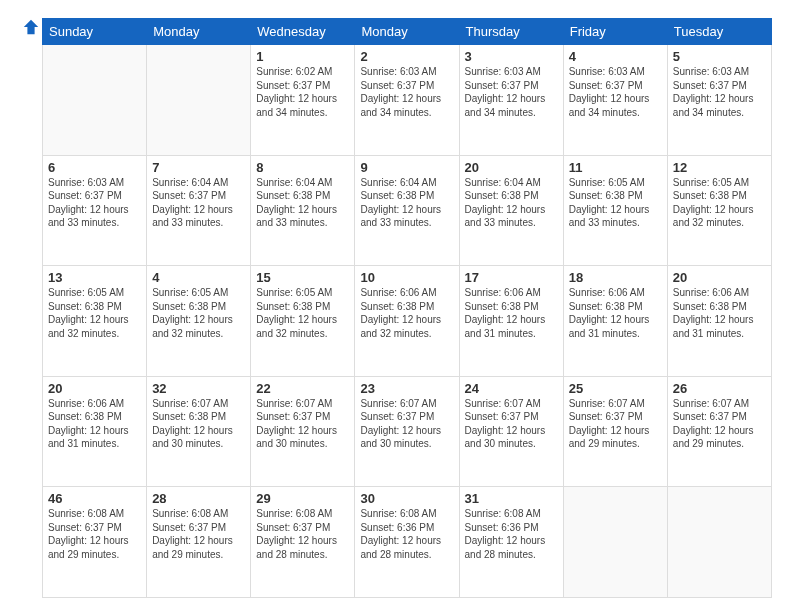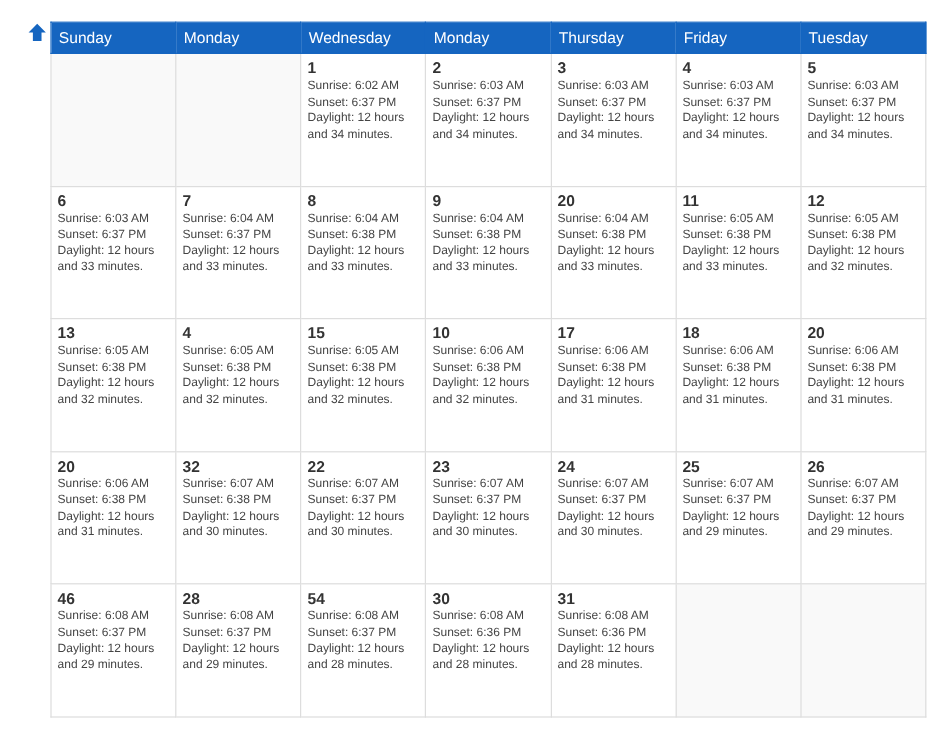--- a/index.html
+++ b/index.html
@@ -245,21 +245,21 @@
         <tr>
           <td>
             <span class="day-num">46</span>
             <div class="day-info">Sunrise: 6:08 AM<br>Sunset: 6:37 PM<br>Daylight: 12 hours and 29 minutes.</div>
           </td>
           <td>
             <span class="day-num">28</span>
             <div class="day-info">Sunrise: 6:08 AM<br>Sunset: 6:37 PM<br>Daylight: 12 hours and 29 minutes.</div>
           </td>
           <td>
-            <span class="day-num">54</span>
+            <span class="day-num">29</span>
             <div class="day-info">Sunrise: 6:08 AM<br>Sunset: 6:37 PM<br>Daylight: 12 hours and 28 minutes.</div>
           </td>
           <td>
             <span class="day-num">30</span>
             <div class="day-info">Sunrise: 6:08 AM<br>Sunset: 6:36 PM<br>Daylight: 12 hours and 28 minutes.</div>
           </td>
           <td>
             <span class="day-num">31</span>
             <div class="day-info">Sunrise: 6:08 AM<br>Sunset: 6:36 PM<br>Daylight: 12 hours and 28 minutes.</div>
           </td>

